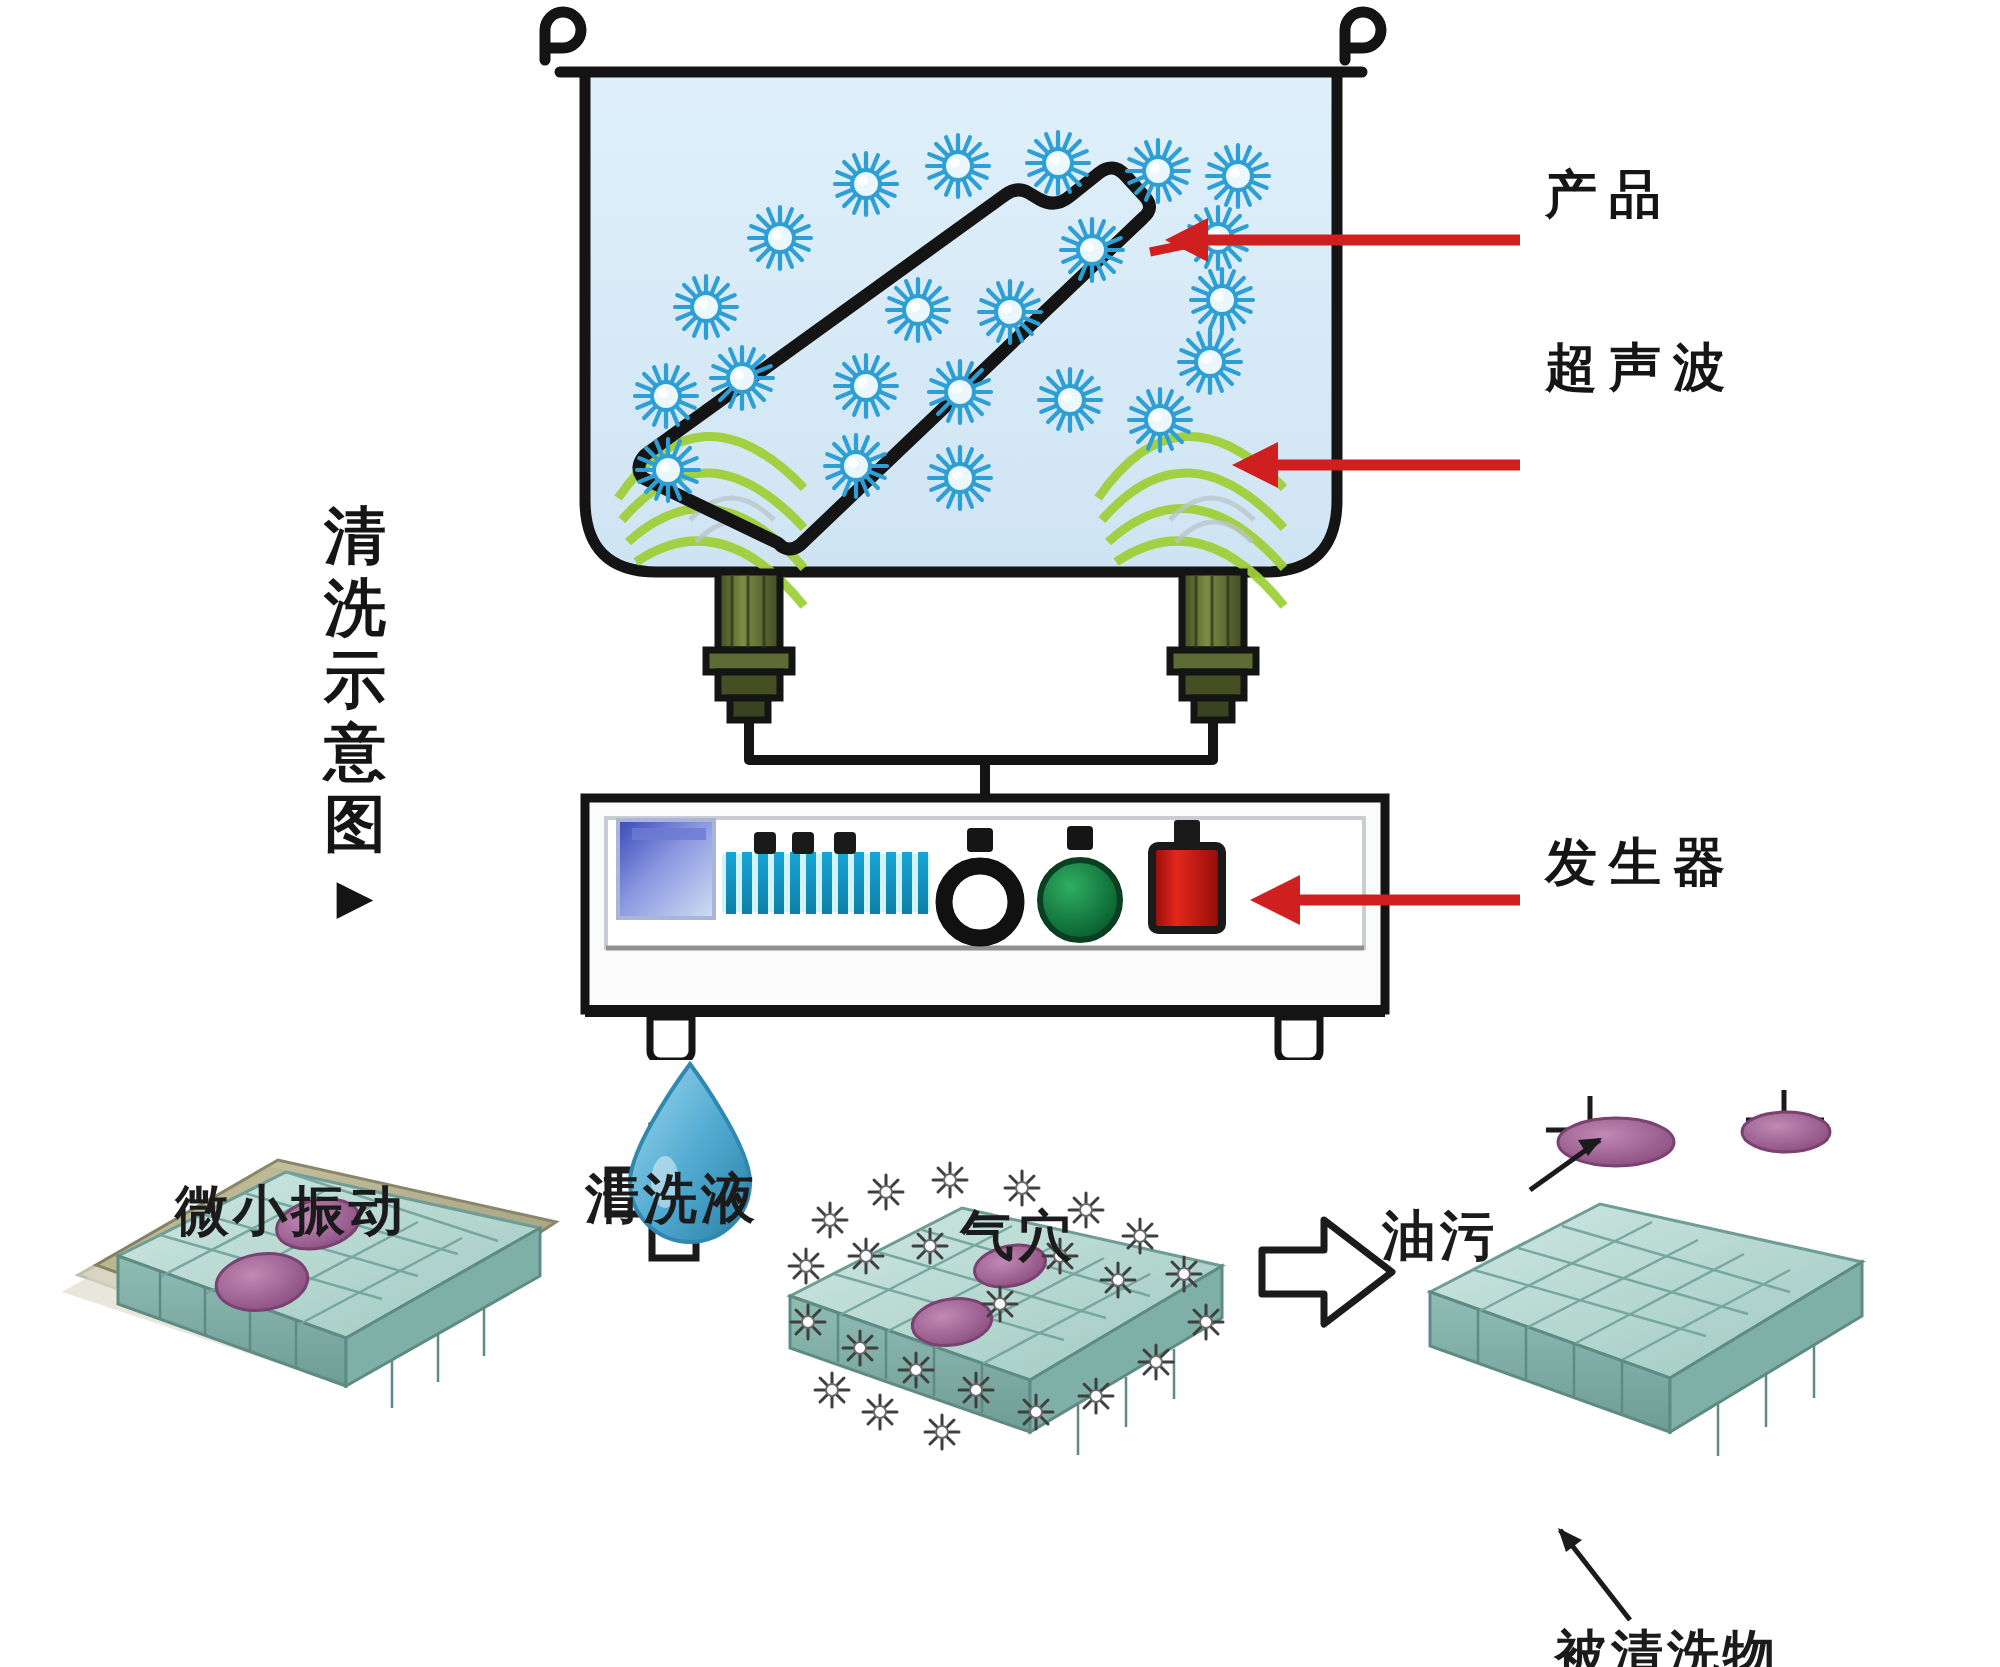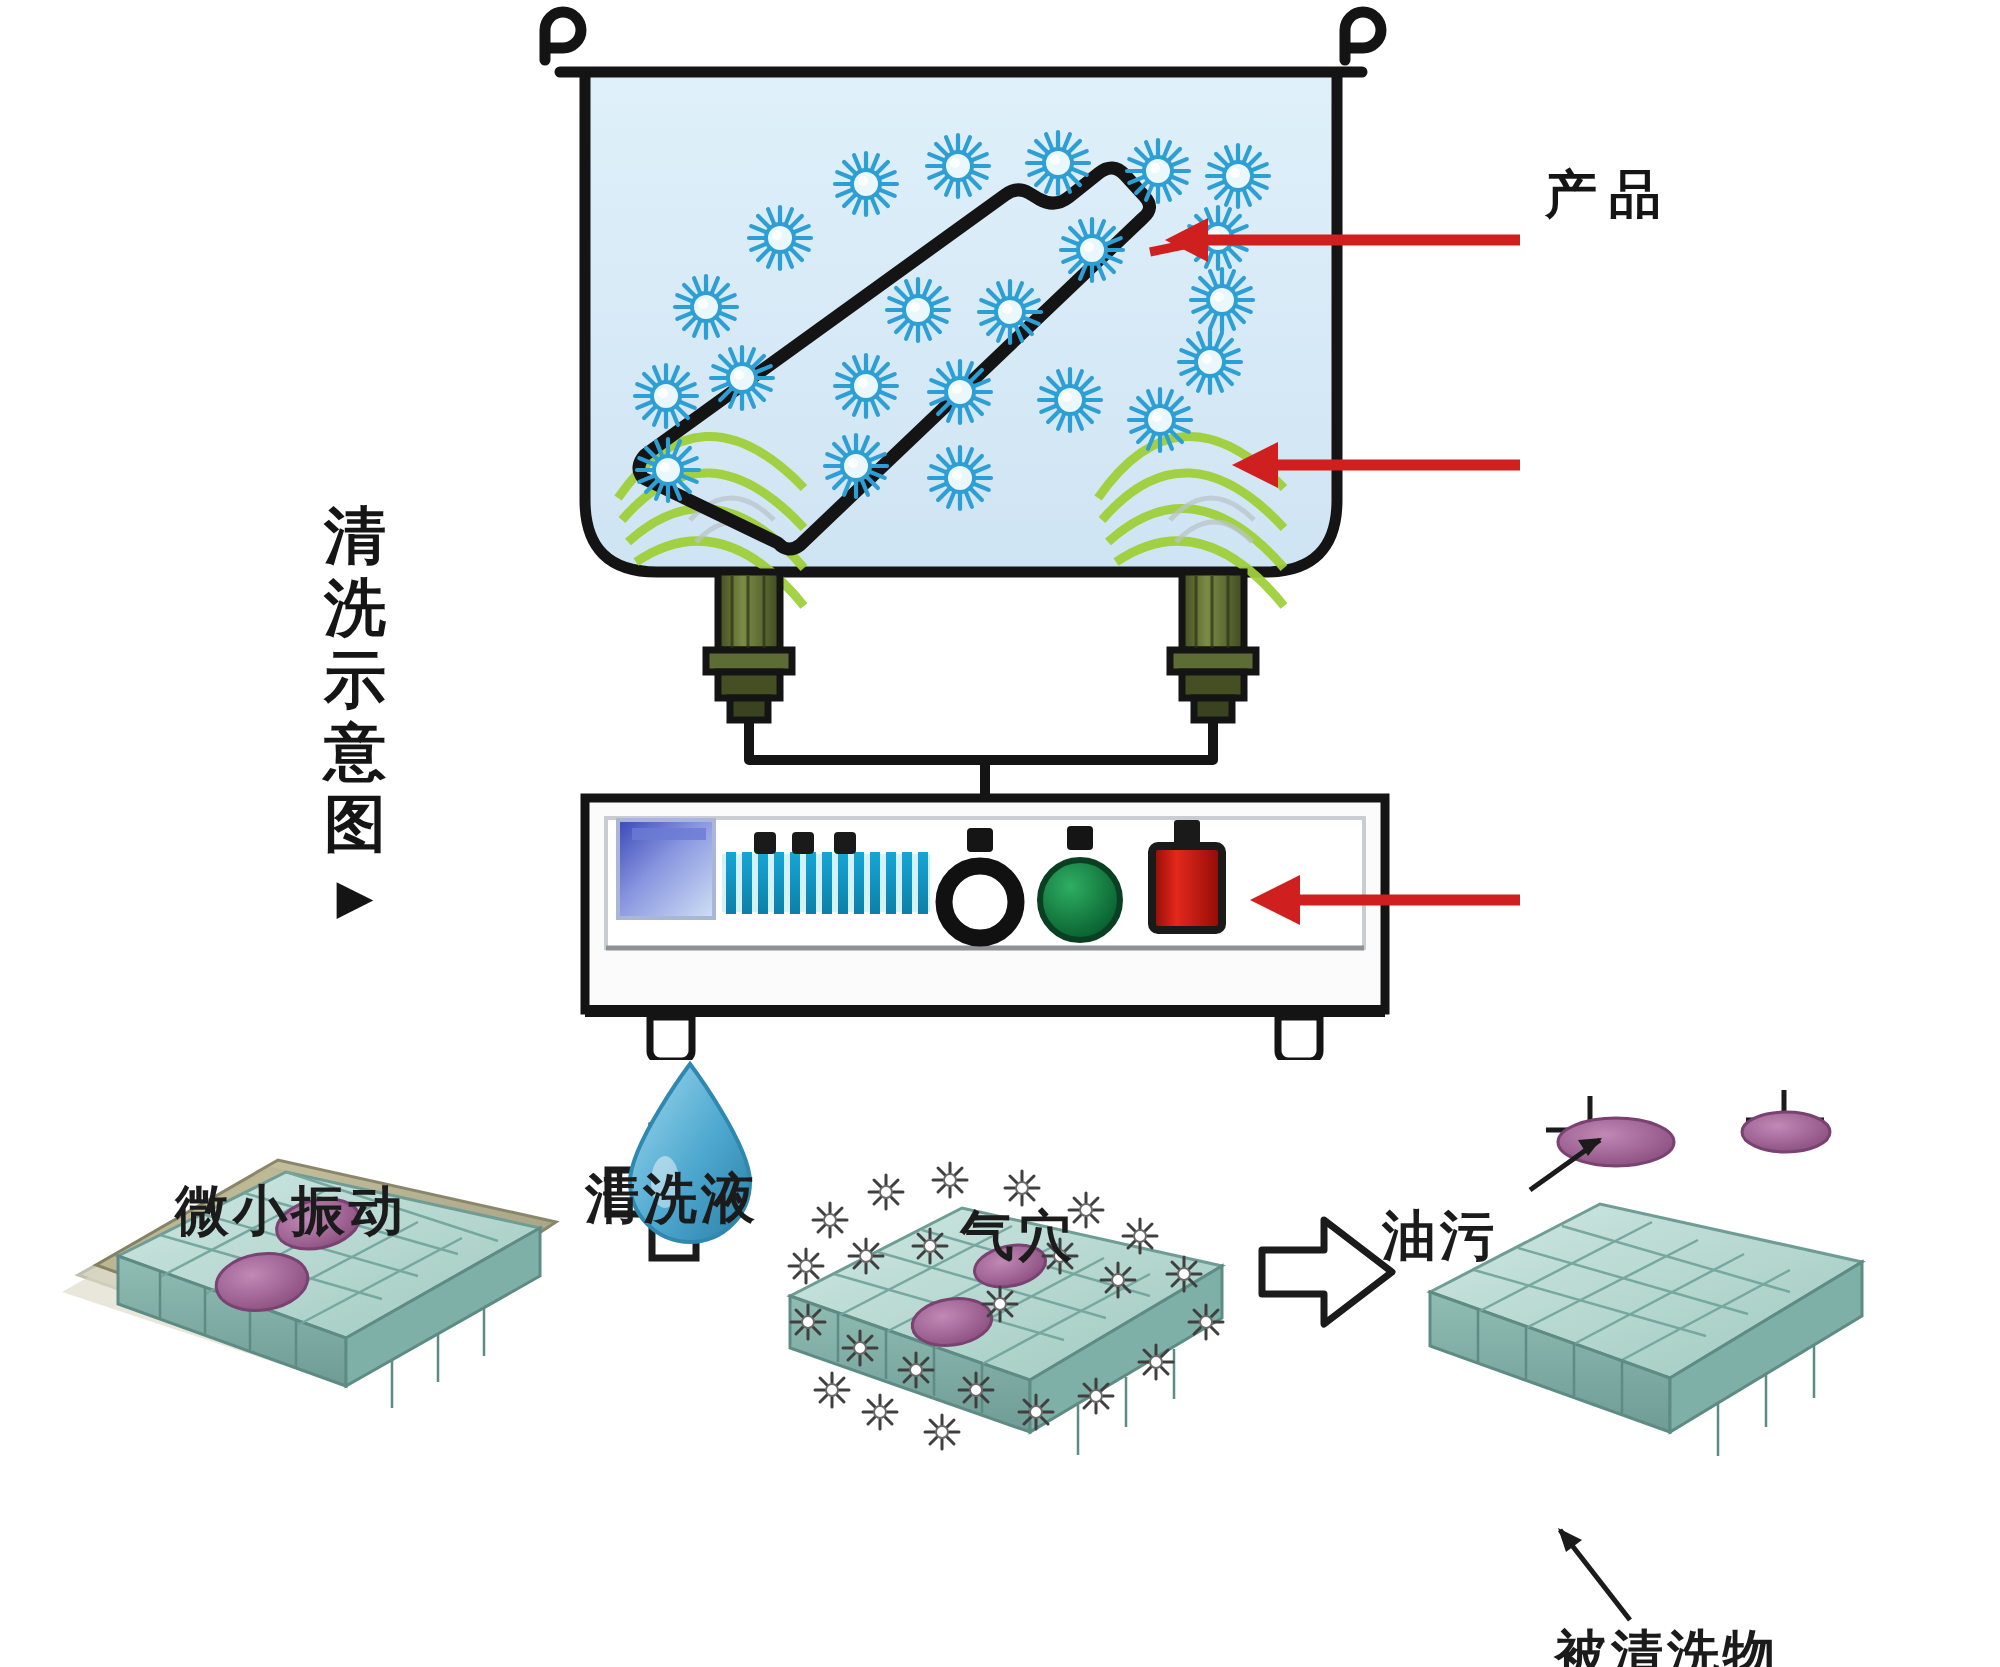--- a/index.html
+++ b/index.html
@@ -252,20 +252,22 @@
     <div class="ch cjk">清</div>
     <div class="ch cjk">洗</div>
     <div class="ch cjk">示</div>
     <div class="ch cjk">意</div>
     <div class="ch cjk">图</div>
     <div class="tri">▶</div>
   </div>
 
   
   <div class="rlabel cjk" id="label-product">产品</div>
+  <div class="rlabel cjk" id="label-ultrasonic">超声波</div>
+  <div class="rlabel cjk" id="label-generator">发生器</div>
 </div>
 
 <div id="bottom-scene">
   <svg width="2000" height="607" viewBox="0 0 2000 607" style="position:absolute;left:0;top:0;">
     <defs>
       <linearGradient id="tileTop" x1="0" y1="0" x2="1" y2="1">
         <stop offset="0%" stop-color="#cfe7e2"></stop>
         <stop offset="100%" stop-color="#9ec9c0"></stop>
       </linearGradient>
       <linearGradient id="tileSide" x1="0" y1="0" x2="0" y2="1">

